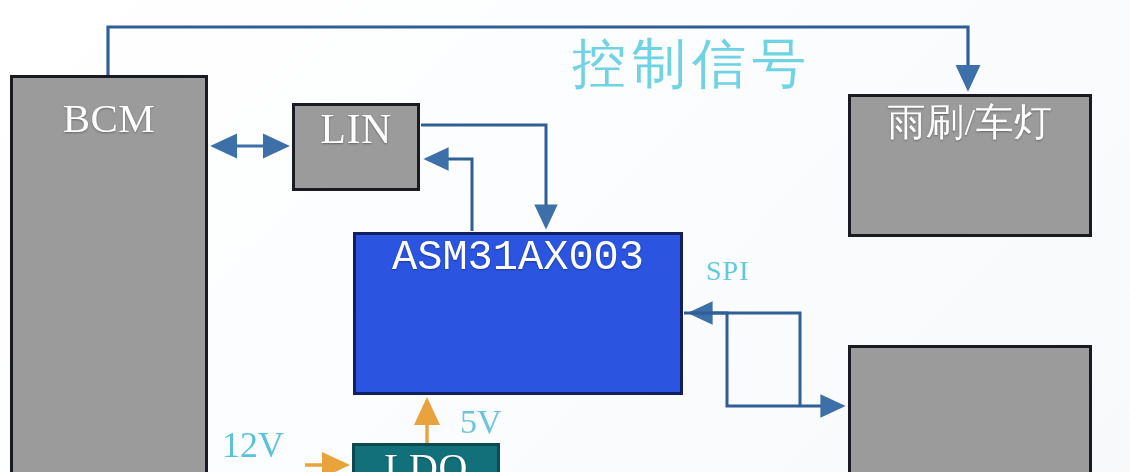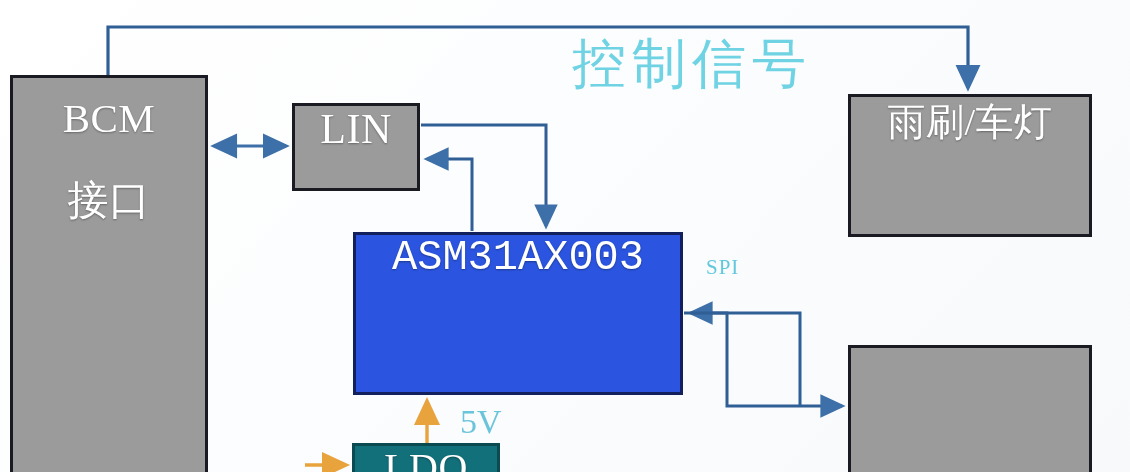--- a/index.html
+++ b/index.html
@@ -65,21 +65,21 @@
   }
   #lbl-ctrl{
     left:572px;top:28px;
     font-size:54px;
     color:#6fd3e4;
     letter-spacing:6px;
     text-shadow:0 1px 1px rgba(255,255,255,0.9);
   }
   #lbl-spi{
     left:706px;top:255px;
-    font-size:21px;
+    font-size:28px;
     color:#62c9dd;
     letter-spacing:1px;
   }
   #lbl-5v{
     left:460px;top:387px;
     font-size:34px;
     color:#6ac4da;
     margin-top:16px;
   }
   #lbl-12v{
@@ -136,21 +136,20 @@
       <path d="M427,443 L427,401" fill="none" stroke="#e8a33d" stroke-width="3.4" marker-end="url(#ah-orange)"></path>
     </g>
 
     <g>
       <path d="M305,465 L346,465" fill="none" stroke="#e8a33d" stroke-width="3.4" marker-end="url(#ah-orange)"></path>
     </g>
   </svg>
 
   <div class="node gray" id="bcm">
     <span class="ln">BCM</span>
-    <span class="ln">接口</span>
   </div>
 
   <div class="node gray" id="lin">
     <span class="ln">LIN</span>
   </div>
 
   <div class="node blue" id="asm">
     <span class="ln">ASM31AX003</span>
   </div>
 
@@ -161,14 +160,15 @@
   <div class="node gray" id="sensor">
   </div>
 
   <div class="node teal" id="ldo">
     <span class="ln">LDO</span>
   </div>
 
   <div class="flabel" id="lbl-ctrl">控制信号</div>
   <div class="flabel" id="lbl-spi">SPI</div>
   <div class="flabel" id="lbl-5v">5V</div>
+  <div class="flabel" id="lbl-12v">12V</div>
 
 </div>
 
 </body></html>

